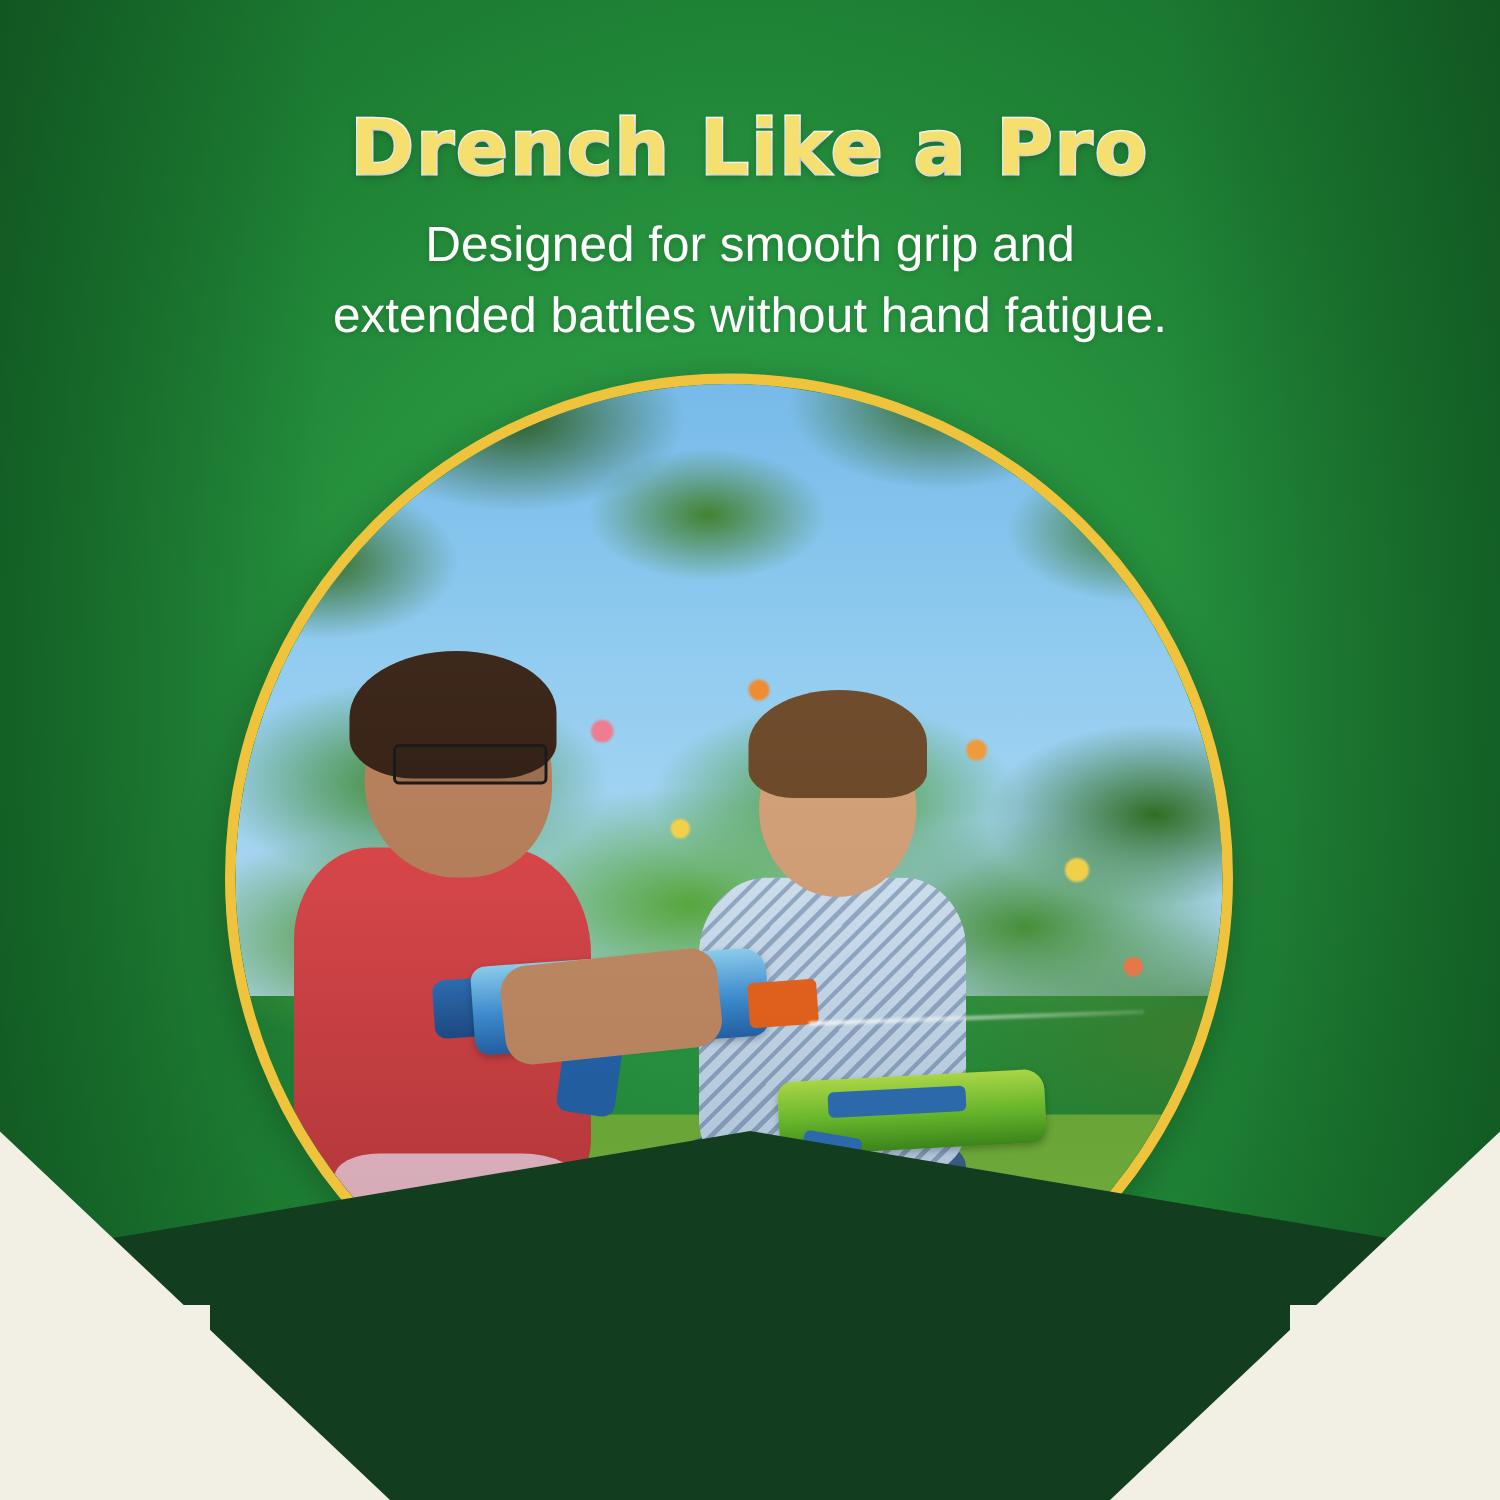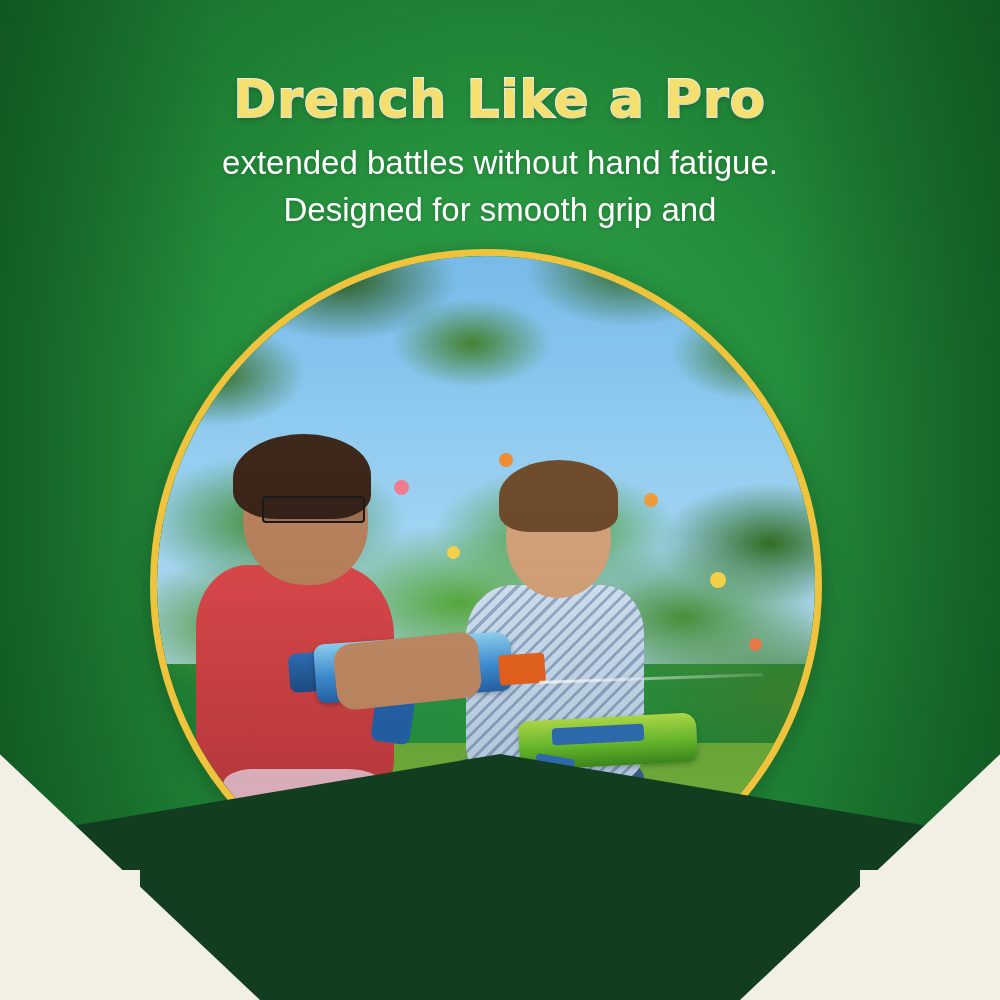--- a/index.html
+++ b/index.html
@@ -277,22 +277,22 @@
 <body>
 
 <div class="banner">
 
   <div class="bg-green"></div>
   <div class="bg-vignette"></div>
 
   <div class="headline">Drench Like a Pro</div>
 
   <div class="subline">
+    <div>Designed for smooth grip and</div>
     <div>extended battles without hand fatigue.</div>
-    <div>Designed for smooth grip and</div>
   </div>
 
   <div class="photo-wrap">
     <div class="photo">
       <div class="sky"></div>
       <div class="foliage"></div>
       <div class="shrubs"></div>
 
       <div class="flower" style="left:20%;top:38%;width:16px;height:16px;background:#f2a33a;"></div>
       <div class="flower" style="left:27%;top:46%;width:14px;height:14px;background:#f4cf3e;"></div>

